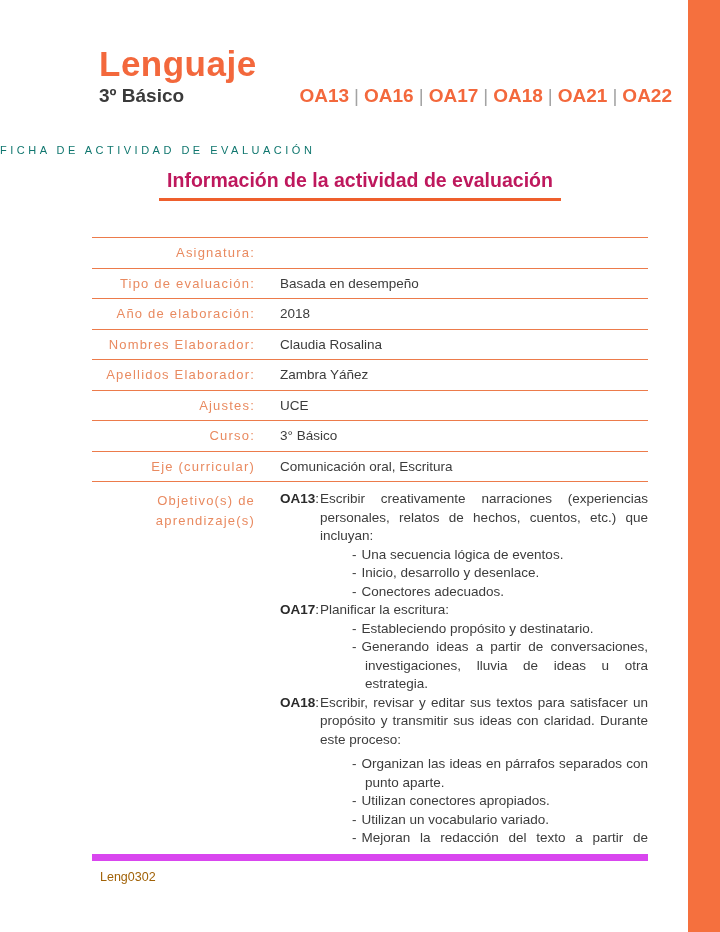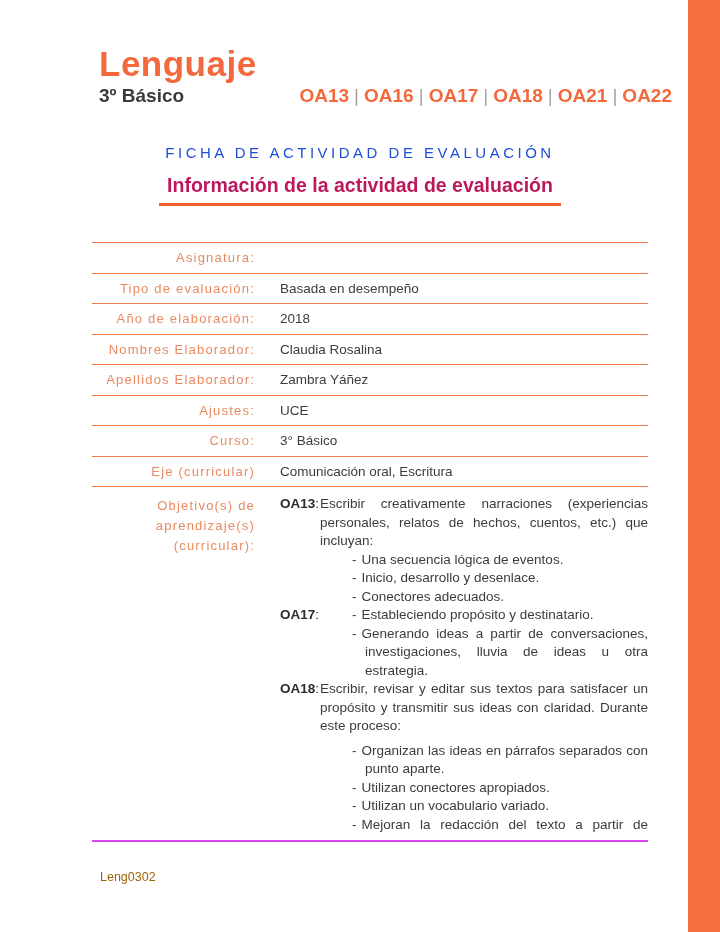--- a/index.html
+++ b/index.html
@@ -21,32 +21,32 @@
   }
   .header-row {
     display:flex; justify-content:space-between; align-items:flex-end;
     margin-top:4px;
   }
   .grade { font-size:19px; font-weight:bold; color:#3A3A3A; }
   .oa-codes { font-size:19px; font-weight:bold; color:#F3683C; white-space:nowrap; }
   .oa-sep { color:#A3A3A3; font-weight:normal; padding:0 5px; }
   
   .kicker {
-    margin-top:37px; text-align:center; color:#1d4ed8;
-    font-size:15px; letter-spacing:3.5px;
+    margin-top:37px; color:#0f766e;
+    font-size:11px; letter-spacing:3.5px;
   }
   .title-wrap { text-align:center; margin-top:13px; }
   .title {
     display:inline-block; font-size:19.5px; font-weight:bold; color:#be185d;
     border-bottom:3px solid #EE5F2D; padding:0 8px 6px 8px;
   }
   
   .info-table {
     margin:36px 0 0 92px; width:556px;
-    border-bottom:2px solid #d946ef;
+    border-bottom:7px solid #d946ef;
   }
   .row {
     display:flex; border-top:1px solid #EC7B4B;
     min-height:30.5px; align-items:center;
   }
   .cell-label {
     width:163px; text-align:right; color:#E98A60;
     font-size:13px; letter-spacing:1.2px; line-height:15px;
   }
   .cell-value {
@@ -129,39 +129,39 @@
 
     <div class="row">
       <div class="cell-label">Eje (curricular)</div>
       <div class="cell-value">Comunicación oral, Escritura</div>
     </div>
 
     <div class="row row-tall">
       <div class="cell-label obj-label">
         <div>Objetivo(s) de</div>
         <div>aprendizaje(s)</div>
-        <div>(curricular):</div>
       </div>
       <div class="cell-value obj-value">
 
         <div class="oa">
           <div class="oa-code"><b>OA13</b><span>:</span></div>
           <div class="oa-body">
             <div class="oa-text">Escribir creativamente narraciones (experiencias personales, relatos de hechos, cuentos, etc.) que incluyan:</div>
             <div class="bullets">
               <div class="bullet"><span class="dash">-</span><span>Una secuencia lógica de eventos.</span></div>
               <div class="bullet"><span class="dash">-</span><span>Inicio, desarrollo y desenlace.</span></div>
               <div class="bullet"><span class="dash">-</span><span>Conectores adecuados.</span></div>
             </div>
           </div>
         </div>
 
         <div class="oa">
           <div class="oa-code"><b>OA17</b><span>:</span></div>
           <div class="oa-body">
+            <div class="oa-text">Planificar la escritura:</div>
             <div class="bullets">
               <div class="bullet"><span class="dash">-</span><span>Estableciendo propósito y destinatario.</span></div>
               <div class="bullet"><span class="dash">-</span><span>Generando ideas a partir de conversaciones, investigaciones, lluvia de ideas u otra estrategia.</span></div>
             </div>
           </div>
         </div>
 
         <div class="oa">
           <div class="oa-code"><b>OA18</b><span>:</span></div>
           <div class="oa-body">

